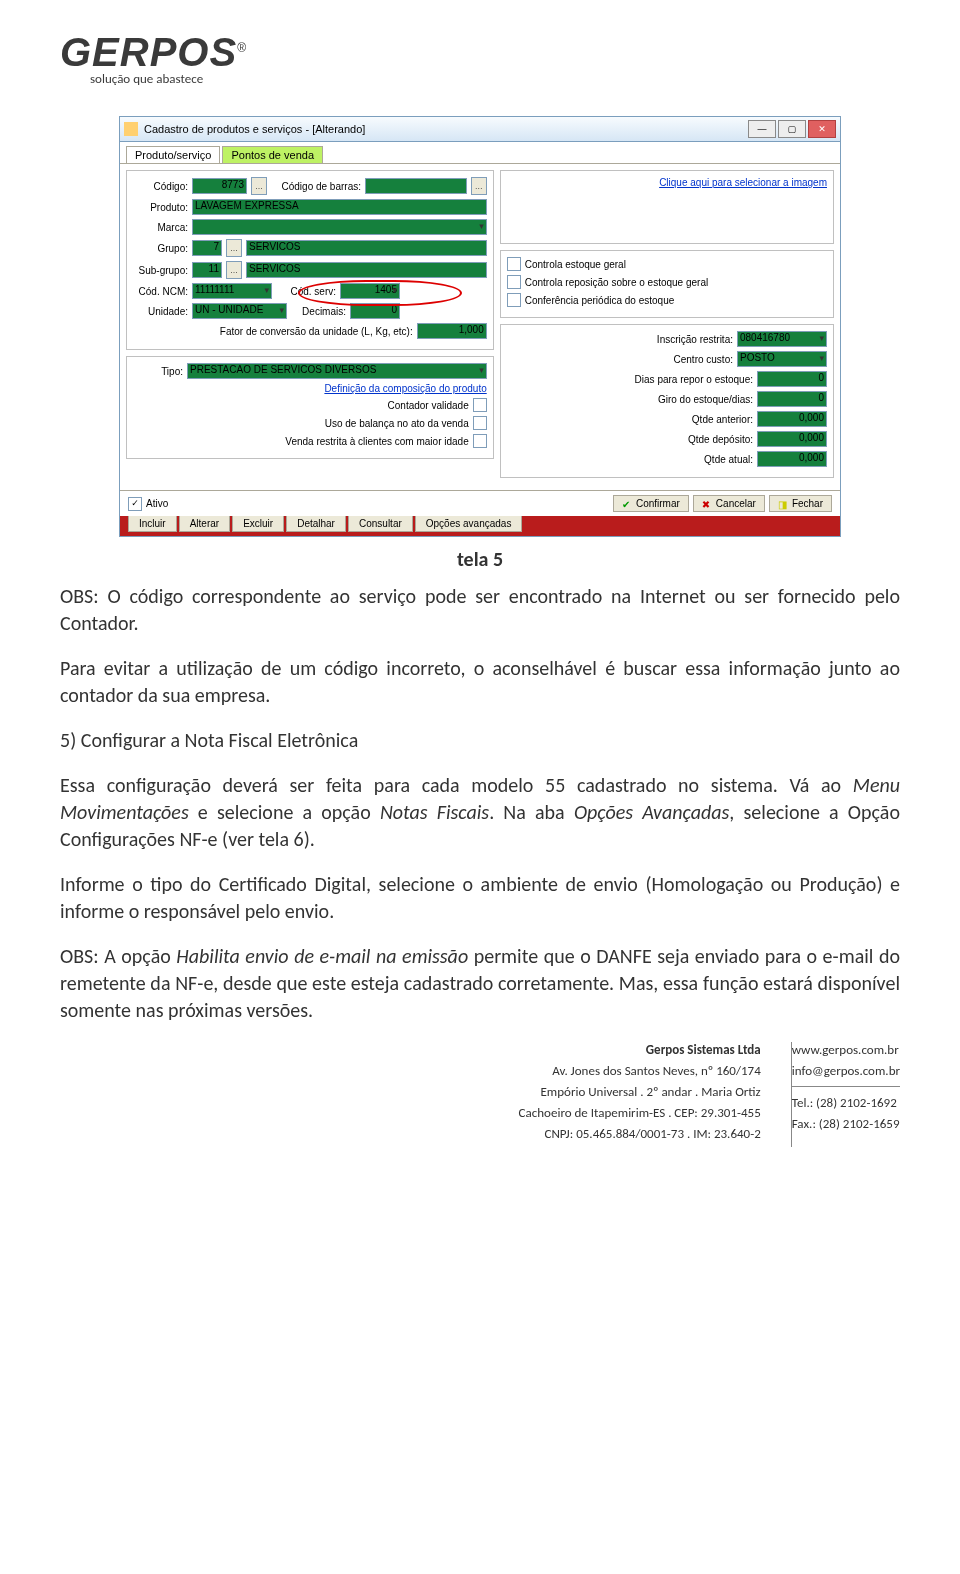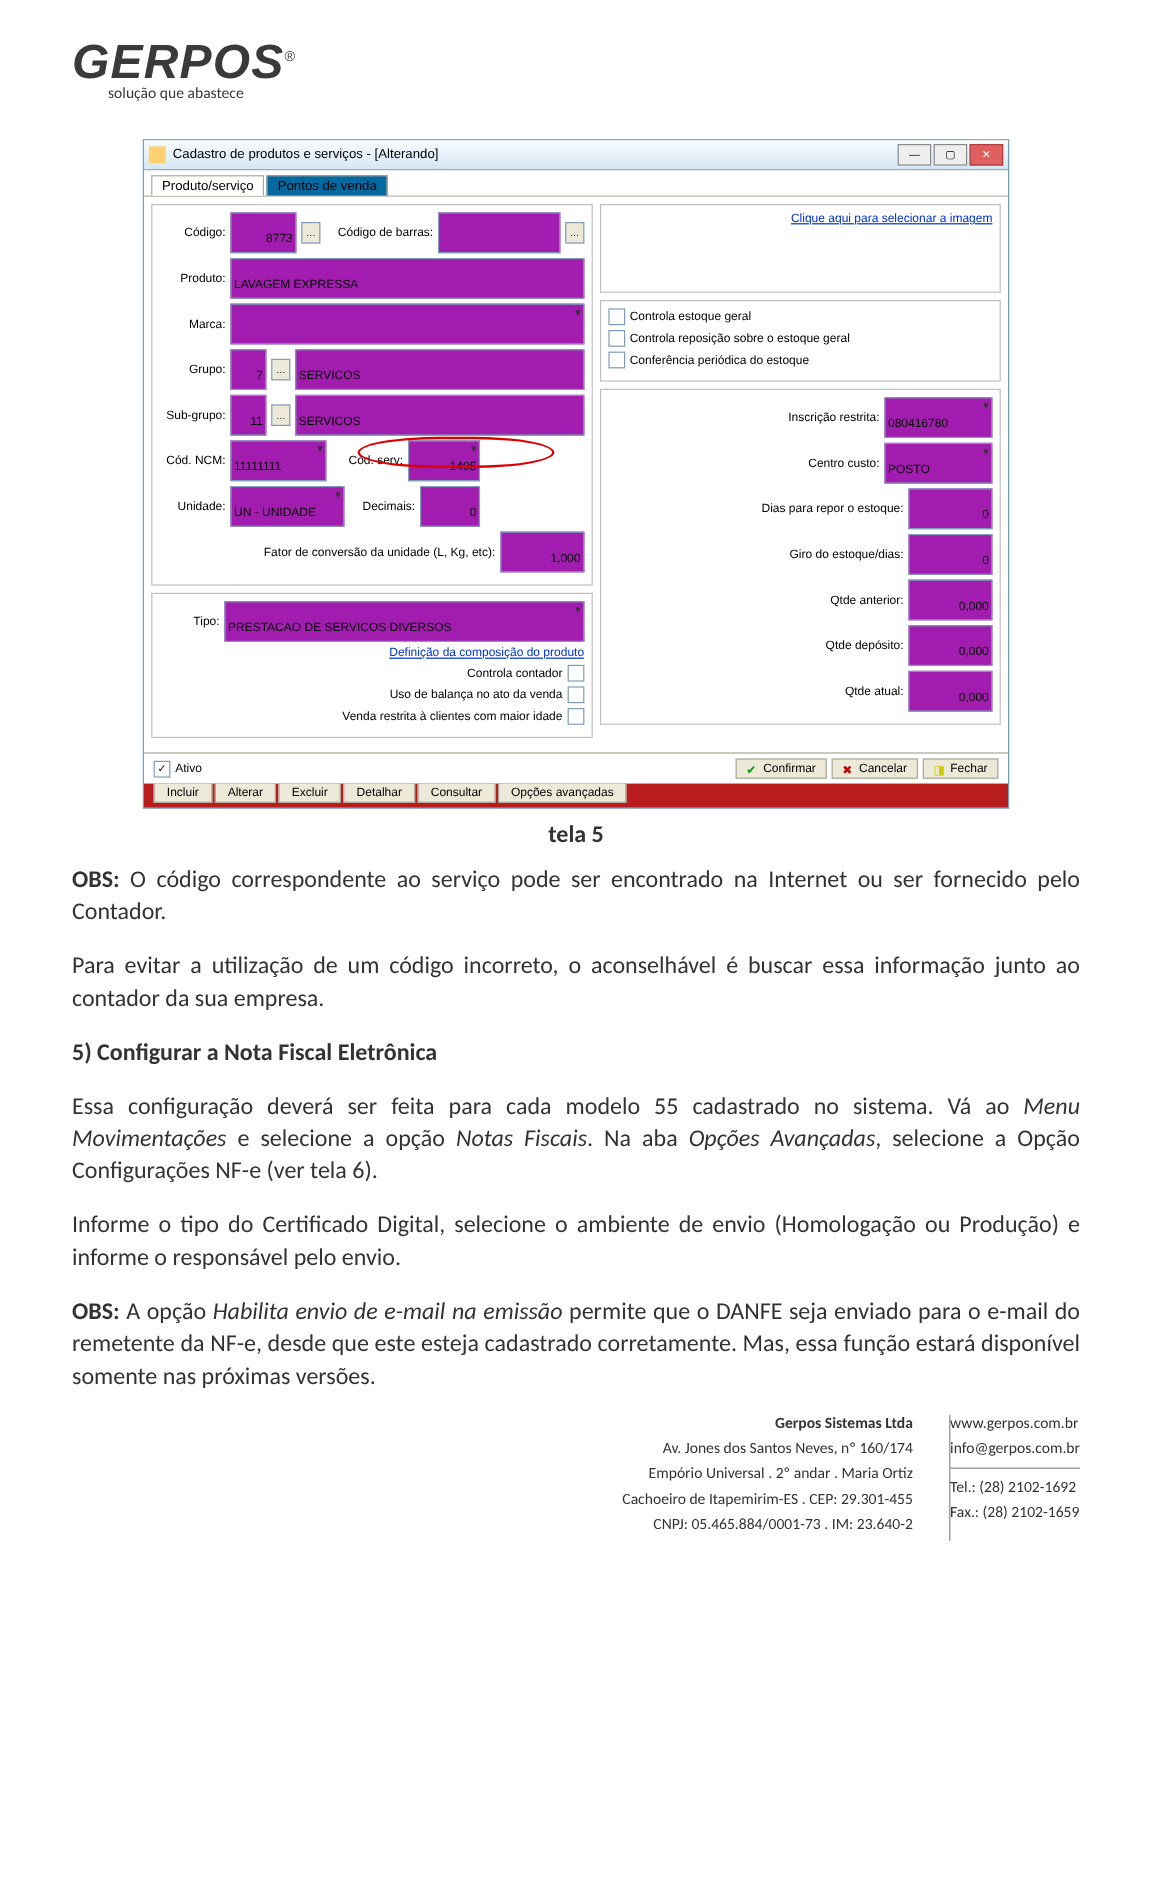--- a/index.html
+++ b/index.html
@@ -64,21 +64,21 @@
   .tabs-row {
     display: flex;
     padding: 4px 6px 0 6px;
     background: #fff;
     border-bottom: 1px solid #aca899;
   }
   .tab {
     border: 1px solid #aca899;
     border-bottom: none;
     padding: 2px 8px;
-    background: #0369a1;
+    background: #bef264;
     margin-right: 2px;
   }
   .tab.active { background: #fff; }
   .form-area {
     display: flex;
     padding: 6px;
     gap: 6px;
     background: #fff;
   }
   .col-left { flex: 1.1; }
@@ -95,24 +95,24 @@
     gap: 4px;
   }
   .flabel {
     text-align: right;
     flex: 0 0 auto;
     font-size: 10px;
     min-width: 50px;
   }
   .finput {
     border: 1px solid #7f9db9;
-    background: #a21caf;
+    background: #15803d;
     height: 16px;
     font-size: 10px;
-    padding: 16px 2px;
+    padding: 0 2px;
     box-sizing: border-box;
   }
   .fdrop { position: relative; }
   .fdrop::after {
     content: "▾"; position: absolute; right: 2px; top: 1px; font-size: 9px; color: #333;
   }
   .dots {
     width: 14px; height: 16px; border: 1px solid #7f9db9; background: #ece9d8;
     display: flex; align-items: center; justify-content: center; font-size: 8px;
   }
@@ -146,21 +146,21 @@
   .bbtn .ci { width: 10px; height: 10px; display:inline-block; }
   .bottom-tabs {
     display: flex;
     padding: 0 8px 4px 8px;
     background: #b91c1c;
   }
   .btab { border: 1px solid #aca899; border-top: none; padding: 2px 10px; background: #ece9d8; margin-right: 2px; font-size: 10px; }
   .caption { text-align: center; font-weight: bold; font-size: 20px; margin: 10px 0 12px 0; }
   .body-text { font-size: 20px; line-height: 1.35; text-align: justify; }
   .body-text p { margin: 0 0 18px 0; }
-  .body-text .bold { font-weight: bold; }
+  .body-text .bold { font-weight: normal; }
   .body-text .italic { font-style: italic; }
   .footer {
     margin-top: 16px;
     display: flex;
     justify-content: flex-end;
     gap: 30px;
     font-size: 13px;
   }
   .footer-col { text-align: right; }
   .footer-col .line { margin-bottom: 6px; }
@@ -241,21 +241,21 @@
       </div>
       <div class="fgroup">
         <div class="frow">
           <div class="flabel" style="width:40px">Tipo:</div>
           <div class="finput fdrop" style="flex:1">PRESTACAO DE SERVICOS DIVERSOS</div>
         </div>
         <div class="frow" style="justify-content:flex-end">
           <span class="linklike">Definição da composição do produto</span>
         </div>
         <div class="frow" style="justify-content:flex-end">
-          <span class="rlabel">Controla contador</span>
+          <span class="rlabel">Contador validade</span>
           <div class="chk"></div>
         </div>
         <div class="frow" style="justify-content:flex-end">
           <span class="rlabel">Uso de balança no ato da venda</span>
           <div class="chk"></div>
         </div>
         <div class="frow" style="justify-content:flex-end">
           <span class="rlabel">Venda restrita à clientes com maior idade</span>
           <div class="chk"></div>
         </div>

